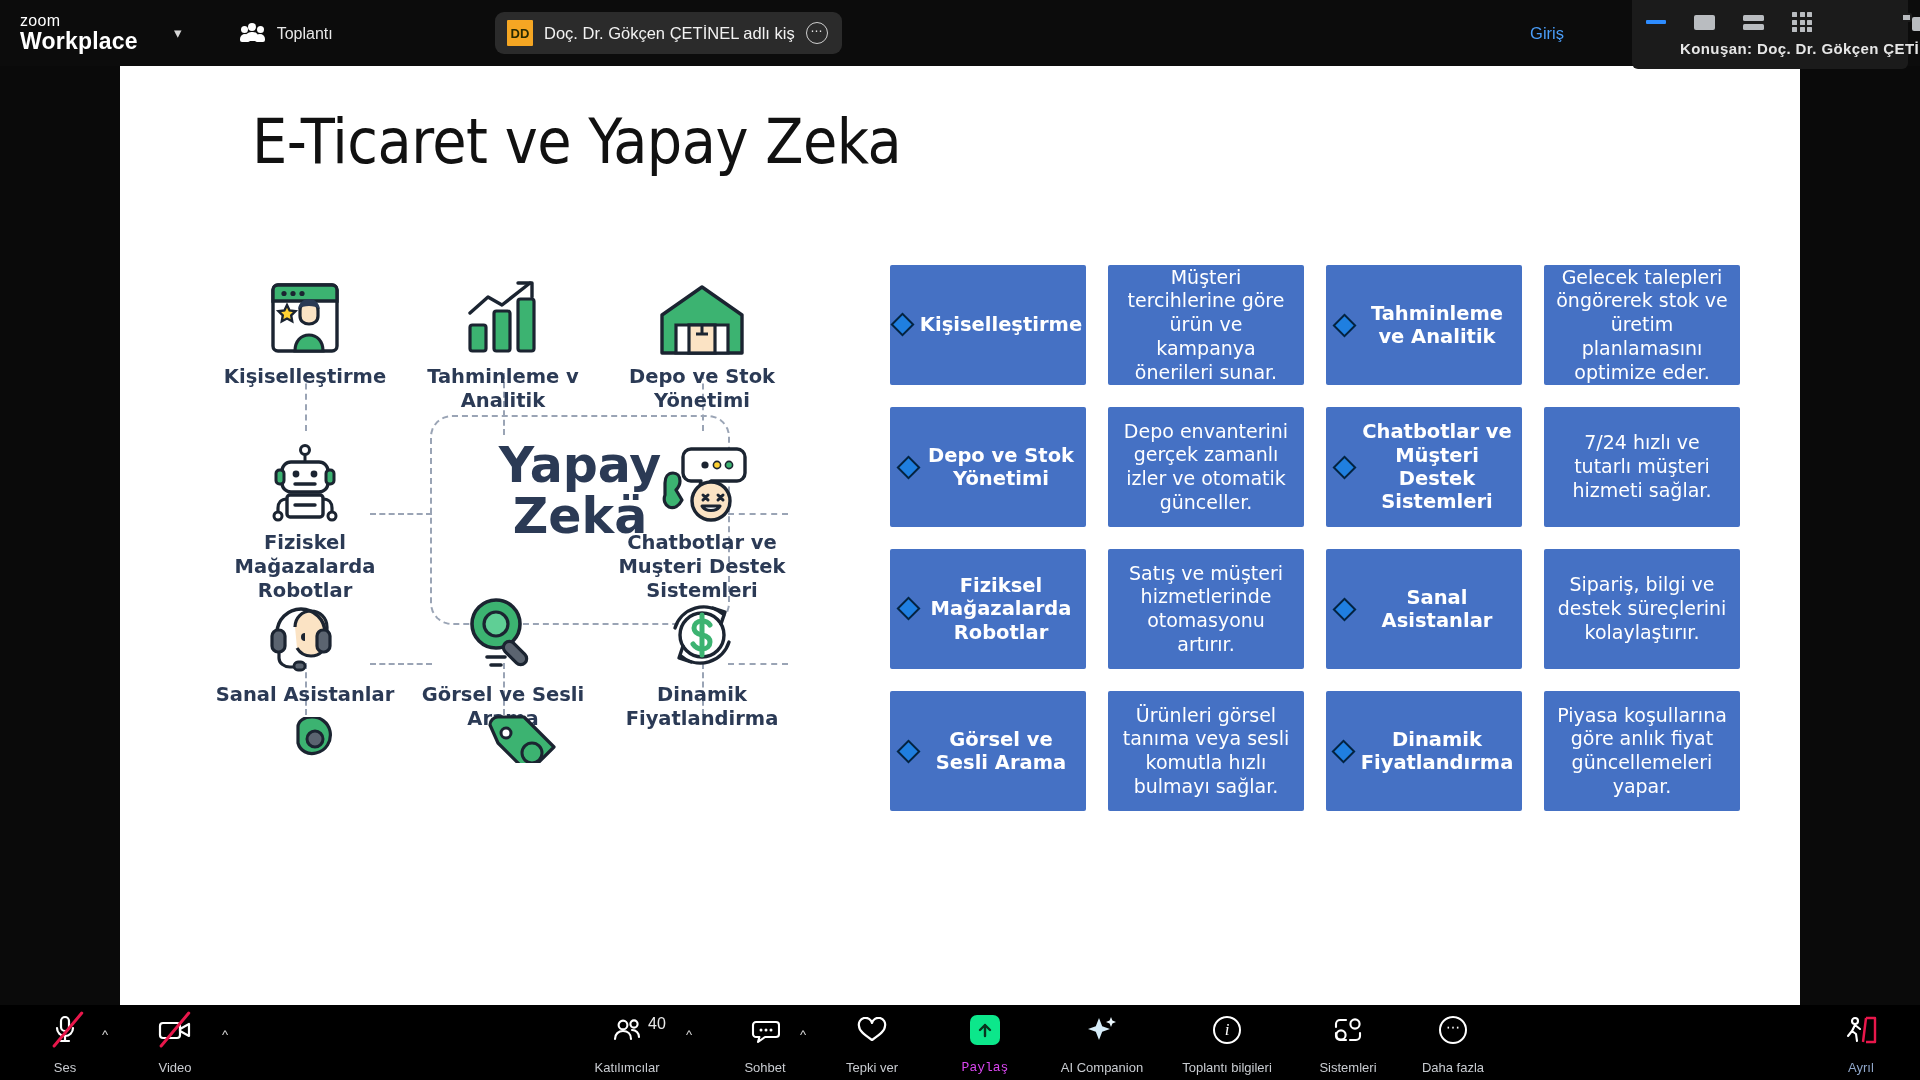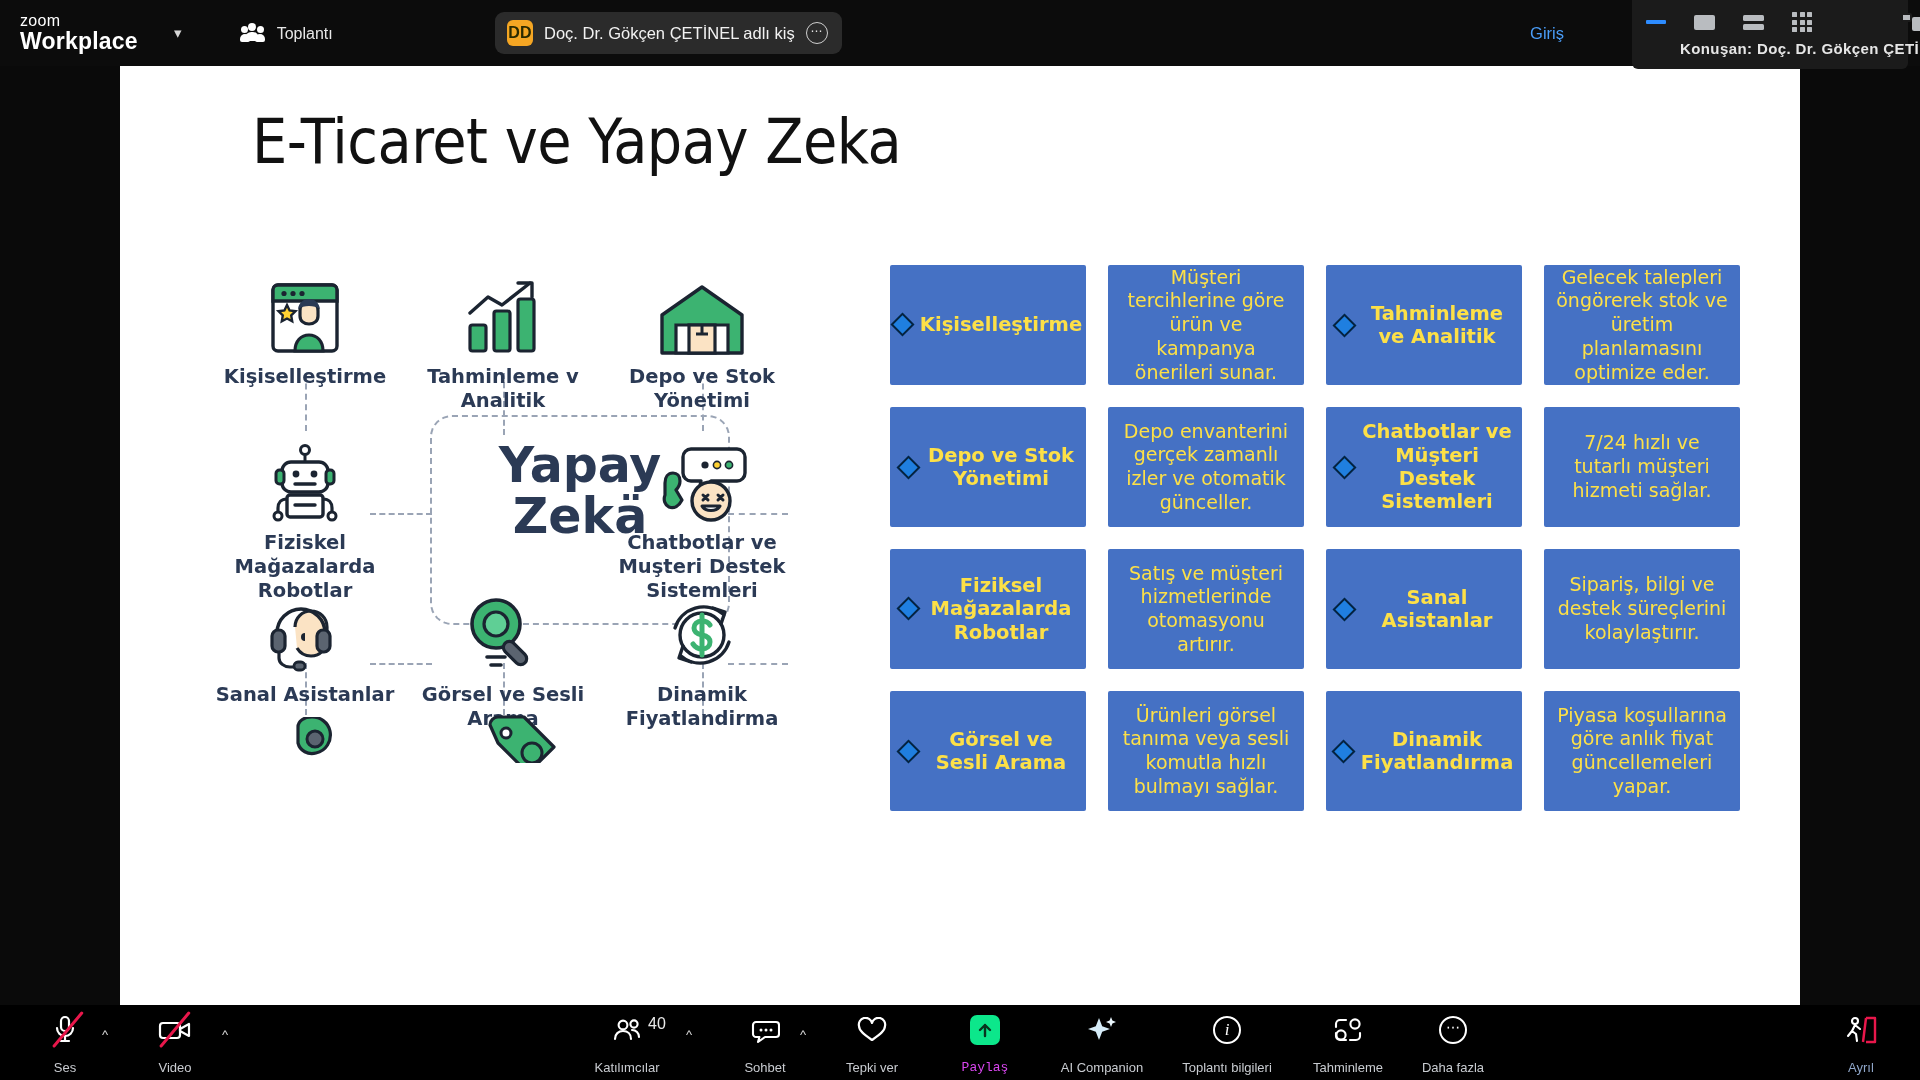--- a/index.html
+++ b/index.html
@@ -37,22 +37,22 @@
   .people-ico .b1 { width:14px; height:9px; left:5px; top:9px; border-radius:7px 7px 3px 3px; }
   .people-ico .b2 { width:10px; height:8px; left:0px; top:11px; border-radius:5px 5px 2px 2px; }
   .people-ico .b3 { width:10px; height:8px; left:15px; top:11px; border-radius:5px 5px 2px 2px; }
 
   .speaker-pill {
     position: absolute; left: 495px; top: 12px; height: 42px;
     display: flex; align-items: center; gap: 11px;
     background: #2b2b2b; border-radius: 9px; padding: 0 14px 0 12px; cursor: pointer;
   }
   .avatar-dd {
-    width: 26px; height: 26px; border-radius: 6px; background: #f5a623;
-    color: #2a2a00; font-size: 16px; font-weight: 700;
+    width: 26px; height: 26px; border-radius: 1px; background: #f5a623;
+    color: #2a2a00; font-size: 13px; font-weight: 700;
     display: flex; align-items: center; justify-content: center; letter-spacing: .2px;
   }
   .speaker-name { color: #f2f2f2; font-size: 16.5px; white-space: nowrap; }
   .dots-circle {
     width: 22px; height: 22px; border-radius: 50%; border: 1.6px solid #cfcfcf;
     display:flex; align-items:center; justify-content:center; color:#e4e4e4;
     font-size: 12px; line-height: 0; letter-spacing: .5px; padding-bottom: 5px;
   }
 
   .signin-link {
@@ -112,21 +112,21 @@
   .dash-box {
     position: absolute; border: 2.5px dashed #9aa4b5; border-radius: 22px;
   }
 
   
   .grid {
     position: absolute; left: 770px; top: 200px;
     display: grid; grid-template-columns: repeat(4, 196px); gap: 22px 22px;
   }
   .card {
-    background: #4571c4; color: #fde047; border-radius: 2px;
+    background: #4571c4; color: #ffffff; border-radius: 2px;
     display: flex; align-items: center; justify-content: center; text-align: center;
     height: 120px; padding: 8px 10px; font-family: "DejaVu Sans", sans-serif;
   }
   .card.title-card { font-weight: 700; font-size: 19.5px; line-height: 1.2; }
   .card.desc-card  { font-weight: 400; font-size: 19px; line-height: 1.25; }
   .card .inner { display: flex; align-items: center; gap: 9px; justify-content: center; }
   .diamond {
     width: 17px; height: 17px; background: #1f7fe0; border: 2px solid #06223f;
     transform: rotate(45deg); flex: 0 0 auto;
   }
@@ -562,21 +562,21 @@
     <div class="bb-item" style="left:1293px;">
       <div class="bb-ico">
         <svg width="30" height="26" viewBox="0 0 30 26">
           <path d="M13 3H7a4 4 0 00-4 4v3" fill="none" stroke="#fff" stroke-width="2.1" stroke-linecap="round"></path>
           <path d="M3 16v3a4 4 0 004 4h6" fill="none" stroke="#fff" stroke-width="2.1" stroke-linecap="round"></path>
           <path d="M17 23h6a4 4 0 004-4v-3" fill="none" stroke="#fff" stroke-width="2.1" stroke-linecap="round"></path>
           <circle cx="22" cy="7" r="4.6" fill="none" stroke="#fff" stroke-width="2.1"></circle>
           <circle cx="8" cy="18" r="4.6" fill="none" stroke="#fff" stroke-width="2.1"></circle>
         </svg>
       </div>
-      <div class="bb-lbl">Tahminleme</div>
+      <div class="bb-lbl">Sistemleri</div>
     </div>
 
     <div class="bb-item" style="left:1398px;">
       <div class="bb-ico">
         <span class="circ-ico" style="font-size:14px; padding-bottom:7px;">⋯</span>
       </div>
       <div class="bb-lbl">Daha fazla</div>
     </div>
 
     <div class="bb-item leave" style="left:1806px;">

